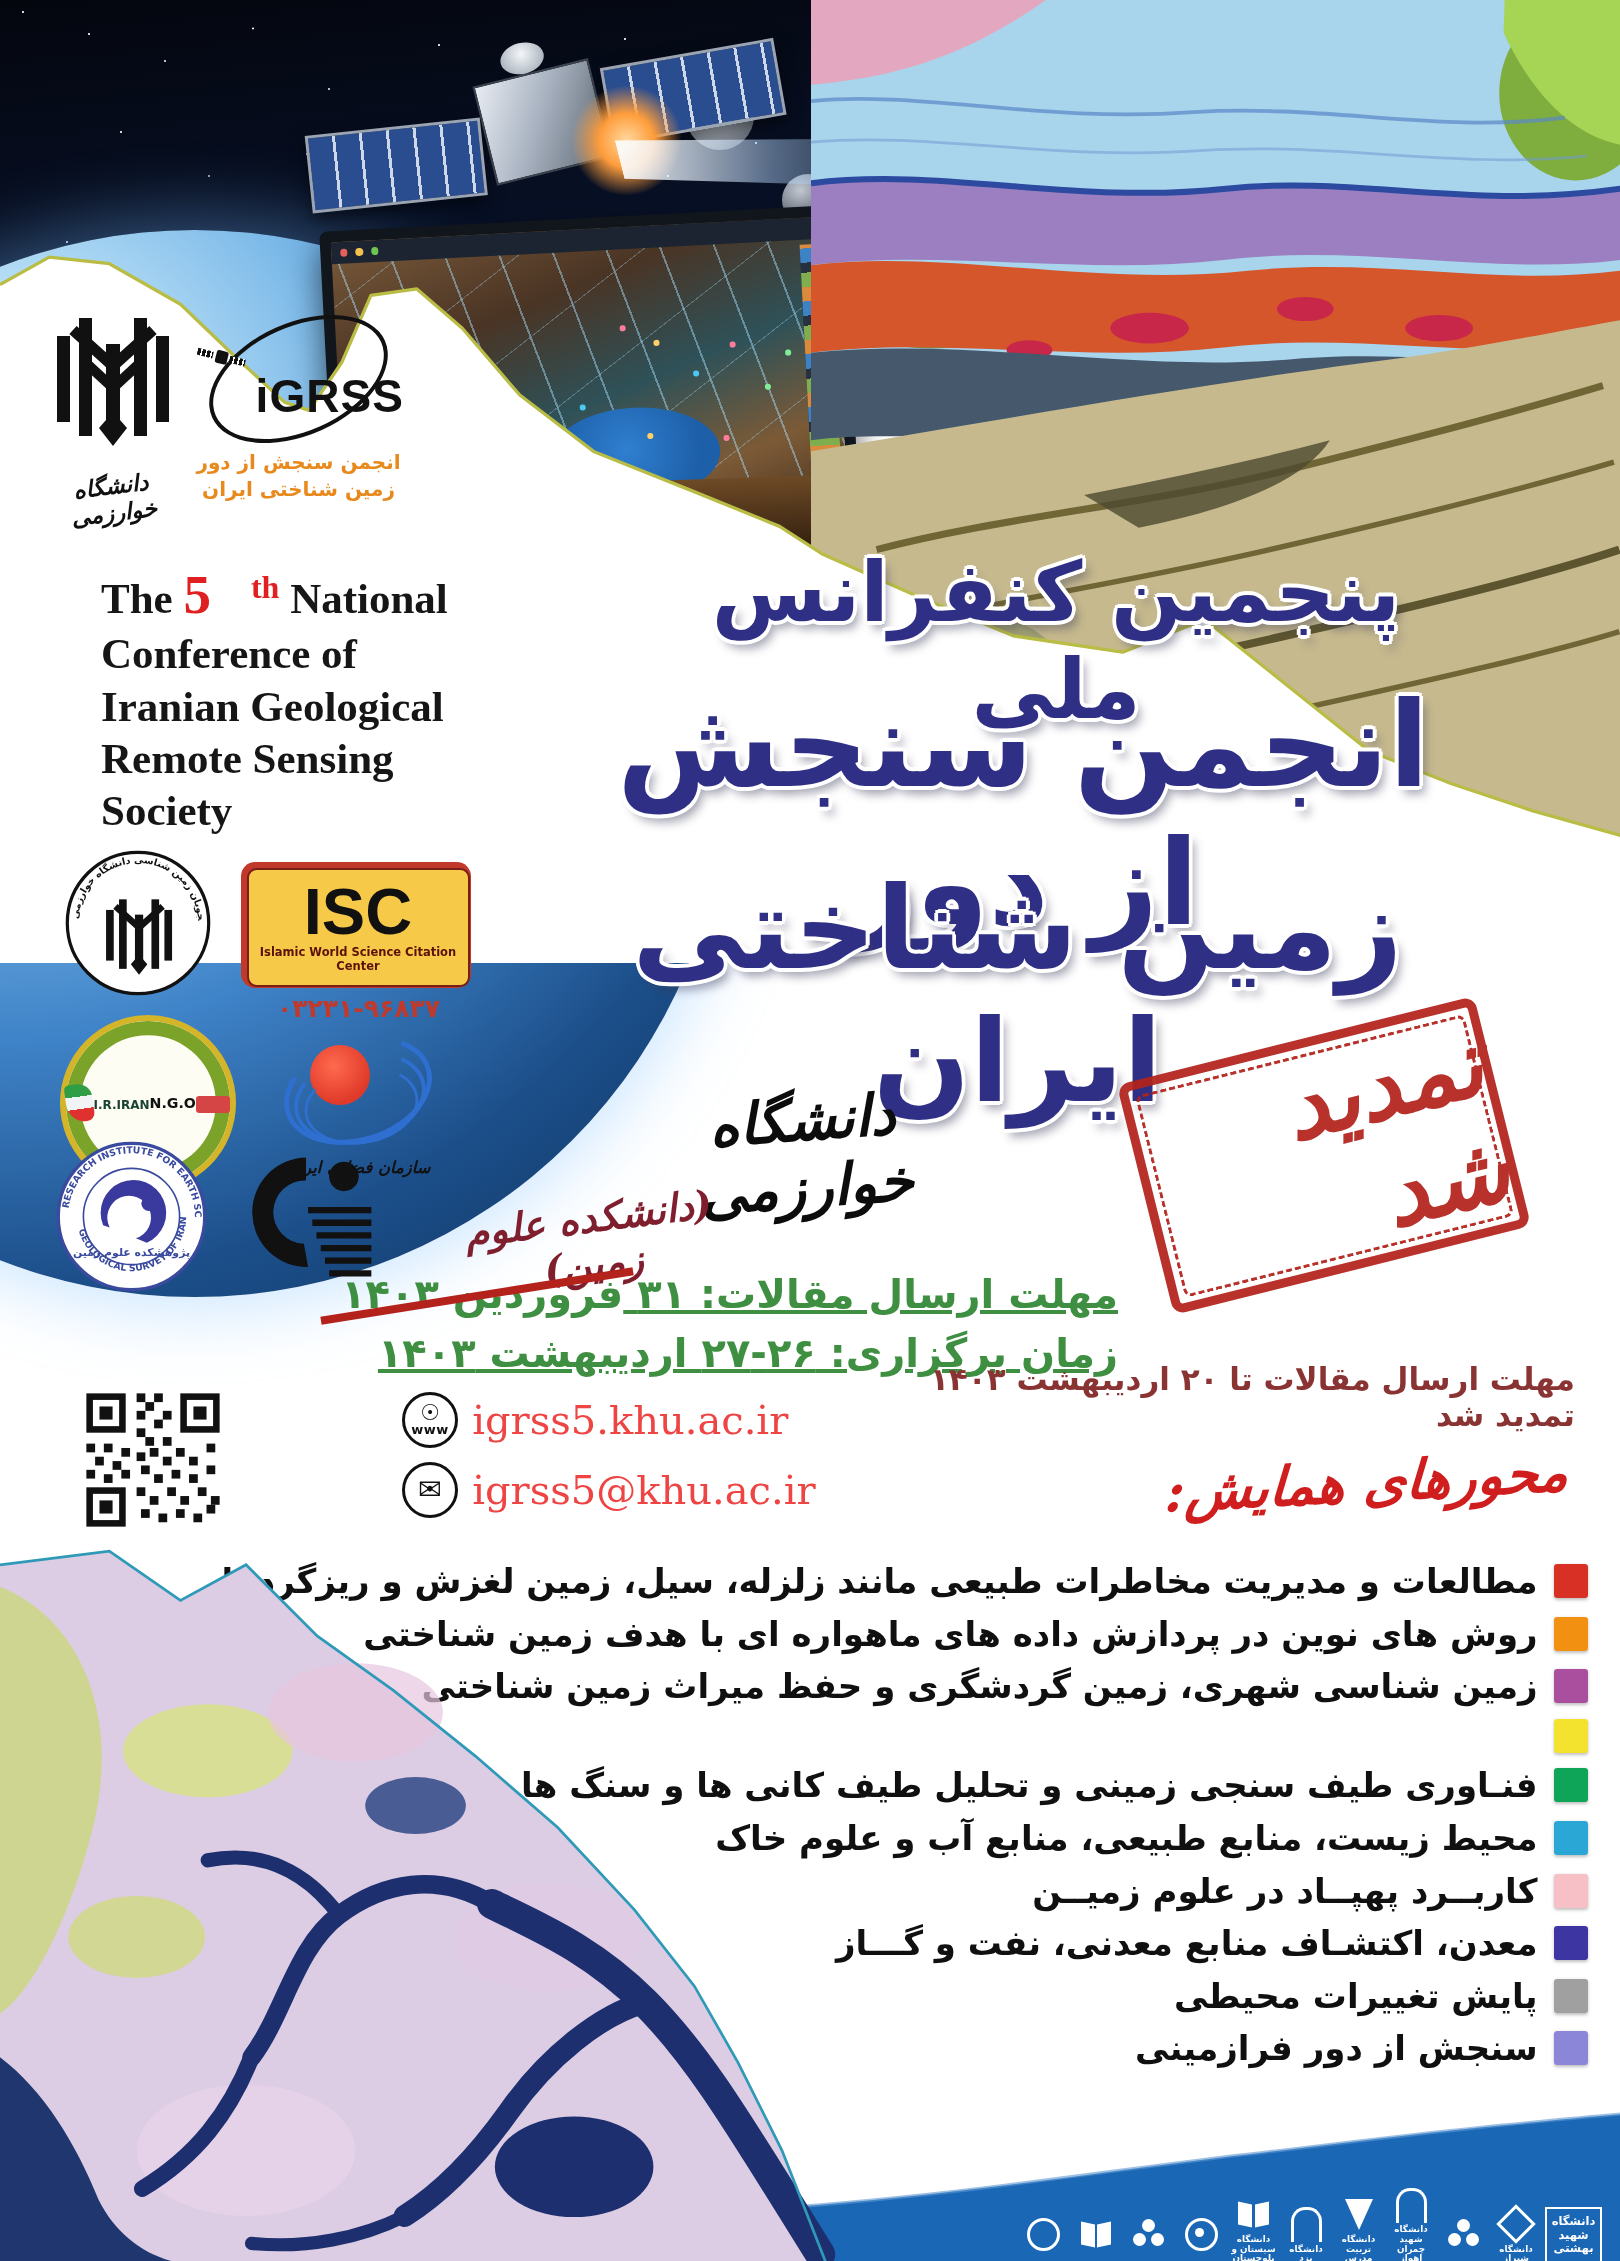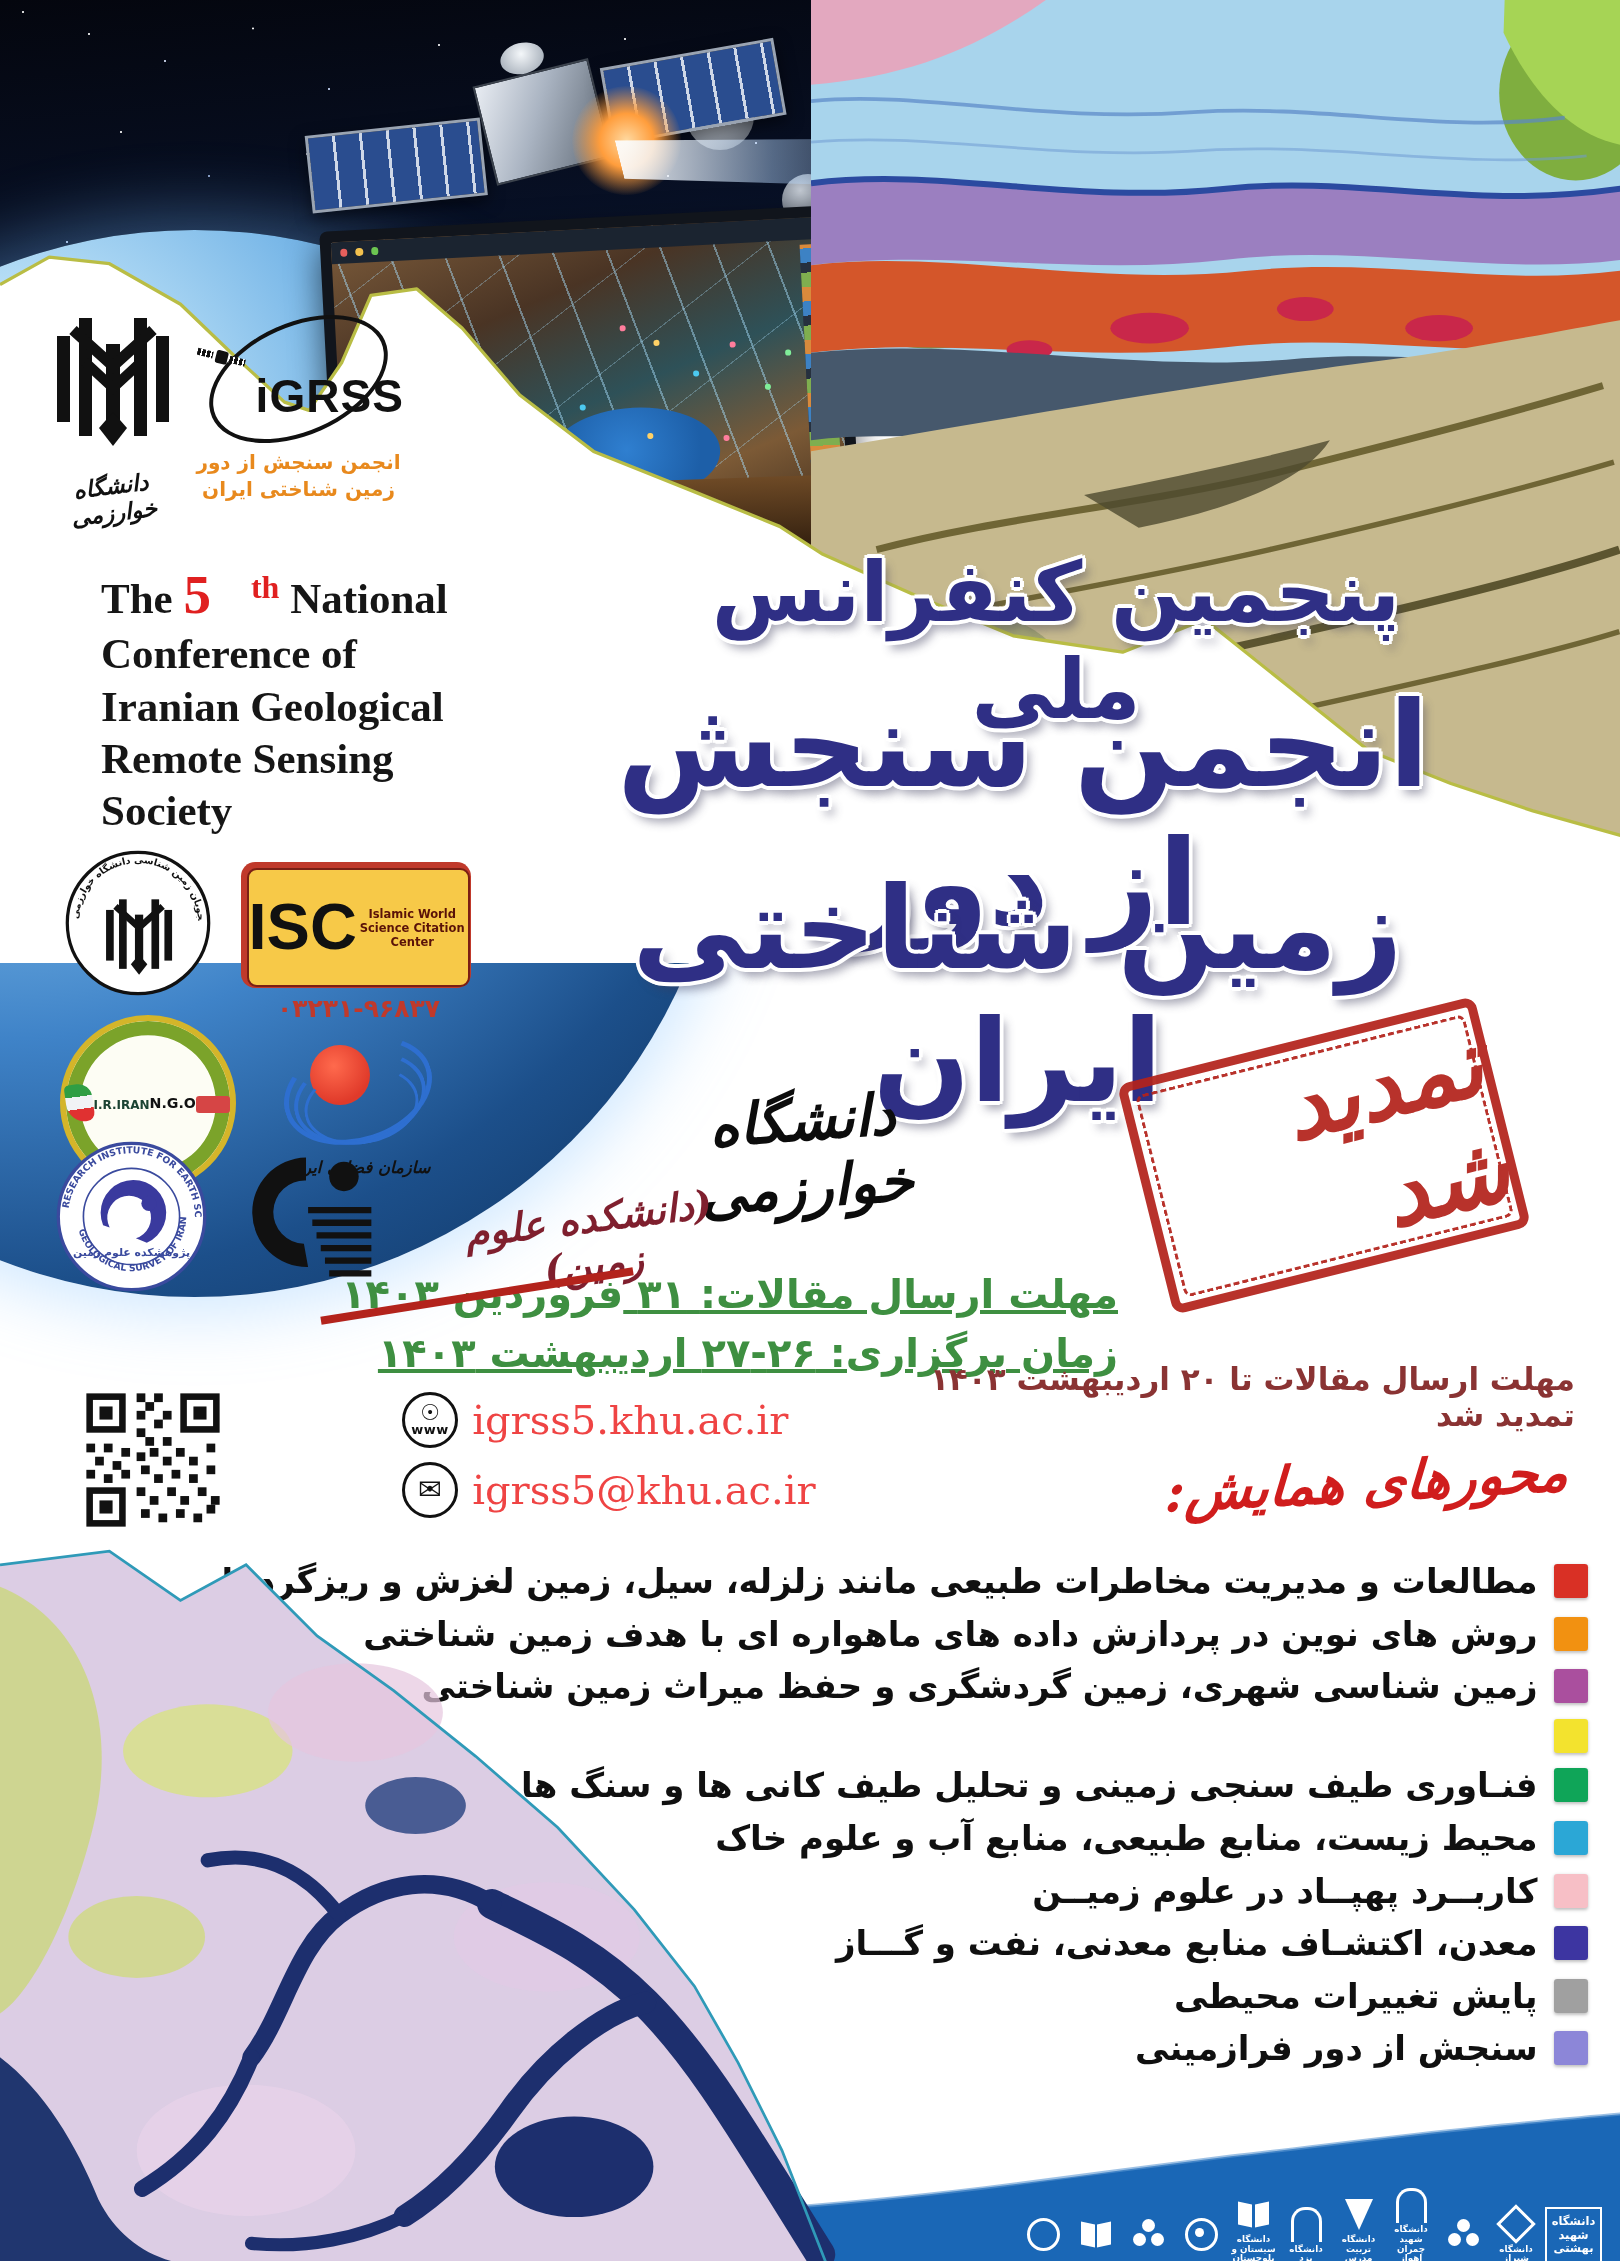--- a/index.html
+++ b/index.html
@@ -144,21 +144,21 @@
     direction:rtl;transform:rotate(-3deg) skewX(-6deg);
     font-family:"DejaVu Serif","Liberation Serif",serif;font-style:italic;}
   #topics{right:33px;top:1561px;width:1378px;display:flex;flex-direction:column;gap:12.6px;direction:rtl;}
   .topic-row{display:flex;align-items:center;gap:16.4px;justify-content:flex-start;}
   .bullet{width:34px;height:34px;border-radius:3.3px;flex:0 0 auto;box-shadow:0 1.6px 3.3px rgba(0,0,0,.25);}
   .topic-text{font-size:34px;font-weight:bold;color:#101010;white-space:nowrap;}
   #soc-circle{left:63px;top:848px;width:150px;height:150px;}
   #isc{left:241px;top:862px;width:235px;text-align:center;}
   #isc-box{width:230px;height:126px;background:#c0392b;border-radius:14.2px;padding:5.5px;box-sizing:border-box;}
   #isc-inner{width:100%;height:100%;background:#f7c948;border-radius:9.8px;border:2.2px solid #7a1f14;
-    display:flex;flex-direction:row;align-items:center;justify-content:center;}
+    display:flex;flex-direction:column;align-items:center;justify-content:center;}
   #isc-abbr{font-family:"Liberation Sans",sans-serif;font-weight:bold;font-size:65px;line-height:.95;color:#111;}
   #isc-name{font-size:11.5px;font-weight:bold;color:#5a1208;margin-top:2.2px;}
   #isc-code{margin-top:5.5px;font-size:25px;font-weight:bold;color:#c0392b;direction:ltr;}
   #ngo{left:60px;top:1015px;width:164px;height:164px;border-radius:50%;
     border:6.6px solid #d4b52a;background:#fdfdf4;box-shadow:inset 0 0 0 14.2px #7ba32a;position:absolute;
     display:flex;flex-direction:row;align-items:center;justify-content:center;}
   #ngo-map{width:66px;height:38px;border-radius:6.6px 18.6px 11px 25px;
     background:linear-gradient(#2f9e44 33%,#f1f3f5 33% 66%,#e03131 66%);transform:rotate(-8deg);}
   #ngo-country{font-size:12px;font-weight:bold;color:#1b4332;margin-top:3.3px;}
   #ngo-type{font-size:14.2px;font-weight:bold;color:#111;}

